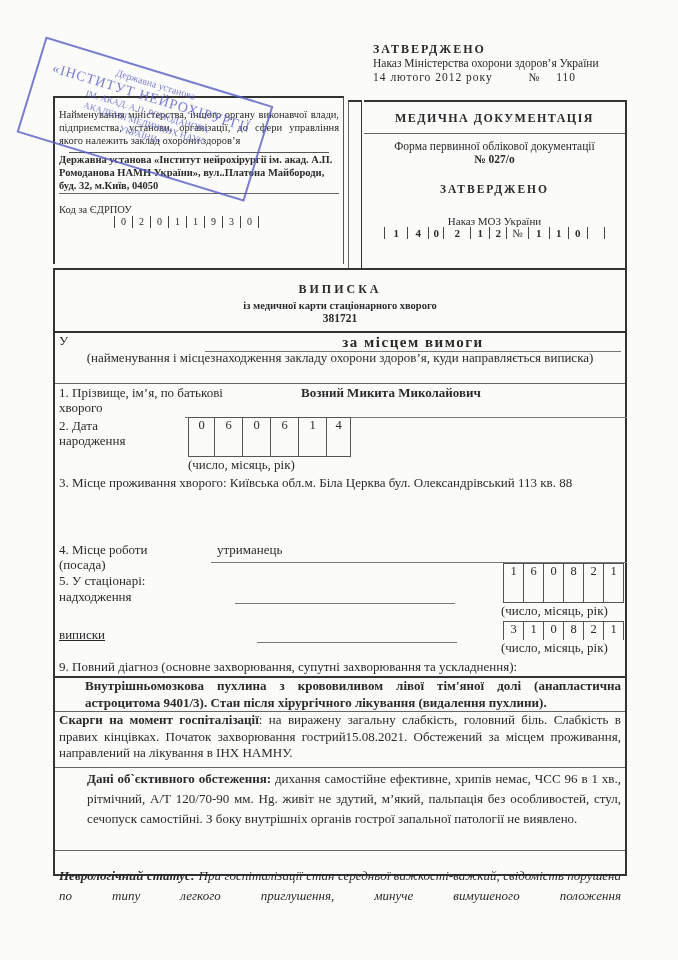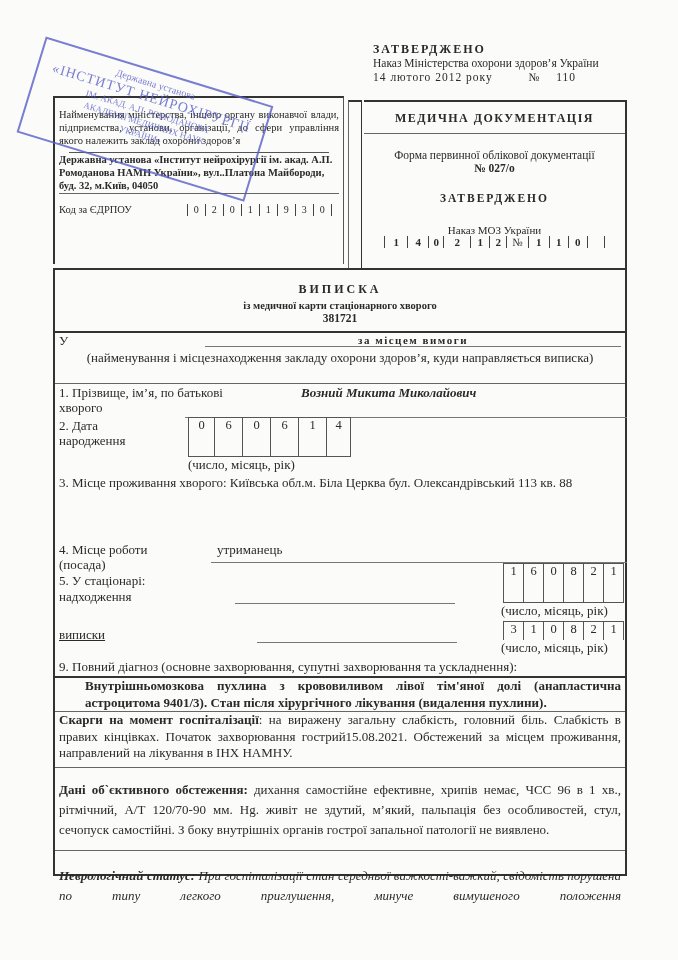--- a/index.html
+++ b/index.html
@@ -20,35 +20,35 @@
   
   #left-box {
     left: 53px; top: 96px; width: 291px; height: 168px;
     border: 2px solid #333; border-right: 1.5px solid #555; border-bottom: none;
     font-size: 10.5px; line-height: 13px; box-sizing: border-box; padding: 10px 4px;
   }
   #left-box .just { text-align: justify; text-align-last: left; }
   #left-box .line { border-bottom: 1px solid #555; margin: 5px 10px 0 10px; }
   #left-box .academy { text-align: center; font-weight: bold; font-size: 10px; margin-top: 1px; padding-bottom: 1px; border-bottom: 1px solid #555; margin-left: 4px; margin-right: 4px;}
   #left-box .inst { font-weight: bold; border-bottom: 1px solid #666; padding-bottom: 1px; }
-  .code-row { display: flex; align-items: center; margin-top: 9px; }
+  .code-row { display: flex; align-items: flex-start; margin-top: 9px; flex-direction: column; }
   .code-boxes { display: flex; margin-left: 55px; border-left: 1px solid #444; }
   .code-boxes span { width: 17px; text-align: center; font-size: 10px; border-right: 1px solid #444; line-height: 12px; }
 
   
   #gap-col { left: 348px; top: 100px; width: 14px; height: 168px; border-left: 1px solid #666; border-right: 1.5px solid #333; border-top: 2px solid #333; box-sizing: border-box; }
 
   
   #right-box {
     left: 364px; top: 100px; width: 263px; height: 168px;
     border: 2px solid #333; border-left: none; border-bottom: none; box-sizing: border-box;
     text-align: center; font-size: 11.5px;
   }
   #right-box .head { font-weight: bold; letter-spacing: 1.5px; font-size: 12px; border-bottom: 1px solid #666; padding: 9px 0 7px; }
-  #right-box .form { margin-top: 14px; line-height: 14px; }
+  #right-box .form { margin-top: 5px; line-height: 14px; }
   #right-box .num { font-weight: bold; }
   #right-box .appr { font-weight: bold; letter-spacing: 2px; margin-top: 18px; }
   #right-box .order { margin-top: 20px; font-size: 11px; }
   .order-boxes { display: flex; justify-content: center; align-items: center; margin-top: 0px; font-size: 11px; font-weight: bold; }
   .order-boxes .grp { display: flex; border-left: 1px solid #444; }
   .order-boxes .grp span { border-right: 1px solid #444; text-align: center; line-height: 12px; }
   .order-boxes .sep { font-weight: normal; margin: 0 5px; }
 
   
   #main {
@@ -59,21 +59,21 @@
   .row { position: absolute; left: 0; right: 0; }
   .hr { position: absolute; left: 0; right: 0; border-top: 1px solid #666; }
   .hr.thick { border-top: 2px solid #333; }
 
   #title-block { top: 12px; text-align: center; }
   #title-block .t1 { font-weight: bold; font-size: 12px; letter-spacing: 3px; }
   #title-block .t2 { font-weight: bold; font-size: 10.5px; margin-top: 3px; }
   #title-block .t3 { font-weight: bold; font-size: 11.5px; margin-top: 1px; }
 
   .u-label { left: 4px; top: 63px; font-size: 13px; }
-  .u-val { left: 150px; right: 4px; top: 64px; text-align: center; font-weight: bold; font-size: 11px; letter-spacing: 1.5px; border-bottom: 1px solid #777; }
+  .u-val { left: 150px; right: 4px; top: 64px; text-align: center; font-weight: bold; font-size: 15px; letter-spacing: 1.5px; border-bottom: 1px solid #777; }
   .u-hint { left: 20px; right: 20px; top: 80px; text-align: center; font-size: 13px; line-height: 16px; }
 
   .f-label { left: 4px; line-height: 15px; }
   .date-boxes { display: flex; border: 1px solid #555; border-right: none; }
   .date-boxes span { border-right: 1px solid #555; text-align: center; font-size: 12.5px; }
   .hint { font-size: 13px; }
 
   .para { left: 4px; right: 4px; line-height: 16.5px; text-align: justify; }
   .para .lbl { font-weight: bold; }
 </style>
@@ -153,21 +153,21 @@
     <div class="t3">381721</div>
   </div>
   <div class="hr thick" style="top:61px;"></div>
 
   <div class="abs u-label">У</div>
   <div class="abs u-val">за місцем вимоги</div>
   <div class="abs u-hint">(найменування і місцезнаходження  закладу охорони здоров’я, куди направляється виписка)</div>
   <div class="hr" style="top:113px;"></div>
 
   <div class="abs f-label" style="top:115px; width:190px;">1. Прізвище, ім’я, по батькові хворого</div>
-  <div class="abs b" style="left:246px; top:115px; font-size:13px;font-style:italic;">Возний Микита Миколайович</div>
+  <div class="abs b" style="left:246px; top:115px; font-size:13px;">Возний Микита Миколайович</div>
   <div class="abs" style="left:130px; right:-2px; top:147px; border-top:1px solid #777;"></div>
 
   <div class="abs f-label" style="top:148px; width:90px;">2. Дата народження</div>
   <div class="abs date-boxes" style="left:133px; top:147px; height:38px;">
     <span style="width:25px;">0</span>
     <span style="width:27px;">6</span>
     <span style="width:27px;">0</span>
     <span style="width:27px;">6</span>
     <span style="width:27px;">1</span>
     <span style="width:23px;">4</span>
@@ -211,21 +211,21 @@
   <div class="abs para" style="top:389px; text-align:left;">9. Повний діагноз (основне захворювання, супутні захворювання та ускладнення):</div>
   <div class="hr thick" style="top:406px;"></div>
   <div class="abs para b" style="top:408px;margin-left:26px;">Внутрішньомозкова пухлина з крововиливом лівої тім'яної долі (анапластична астроцитома 9401/3). Стан після хірургічного лікування (видалення пухлини).</div>
   <div class="hr" style="top:441px;"></div>
 
   <div class="abs para" style="top:442px;">
     <span class="lbl">Скарги на момент госпіталізації</span><span>: на виражену загальну слабкість, головний біль. Слабкість в правих кінцівках. Початок захворювання гострий15.08.2021. Обстежений за місцем проживання, направлений на лікування в ІНХ НАМНУ.</span>
   </div>
   <div class="hr" style="top:497px;"></div>
 
-  <div class="abs para" style="top:510px; line-height:20px;">
+  <div class="abs para" style="top:499px; line-height:20px;margin-left:28px;">
     <span class="lbl">Дані об`єктивного обстеження:</span><span> дихання самостійне ефективне, хрипів немає, ЧСС 96 в 1 хв., рітмічний, А/Т 120/70-90 мм. Hg. живіт не здутий, м’який, пальпація без особливостей, стул, сечопуск самостійні. З боку внутрішніх органів гострої запальної патології не виявлено.</span>
   </div>
   <div class="hr" style="top:580px;"></div>
 
   <div class="abs para" style="top:596px; line-height:20px; text-align-last: justify; font-style: italic;">
     <span class="lbl">Неврологічний статус:</span><span> При госпіталізації стан середньої важкості-важкий, свідомість порушена по типу легкого приглушення, минуче вимушеного положення</span>
   </div>
 </div>
 
 </body></html>

